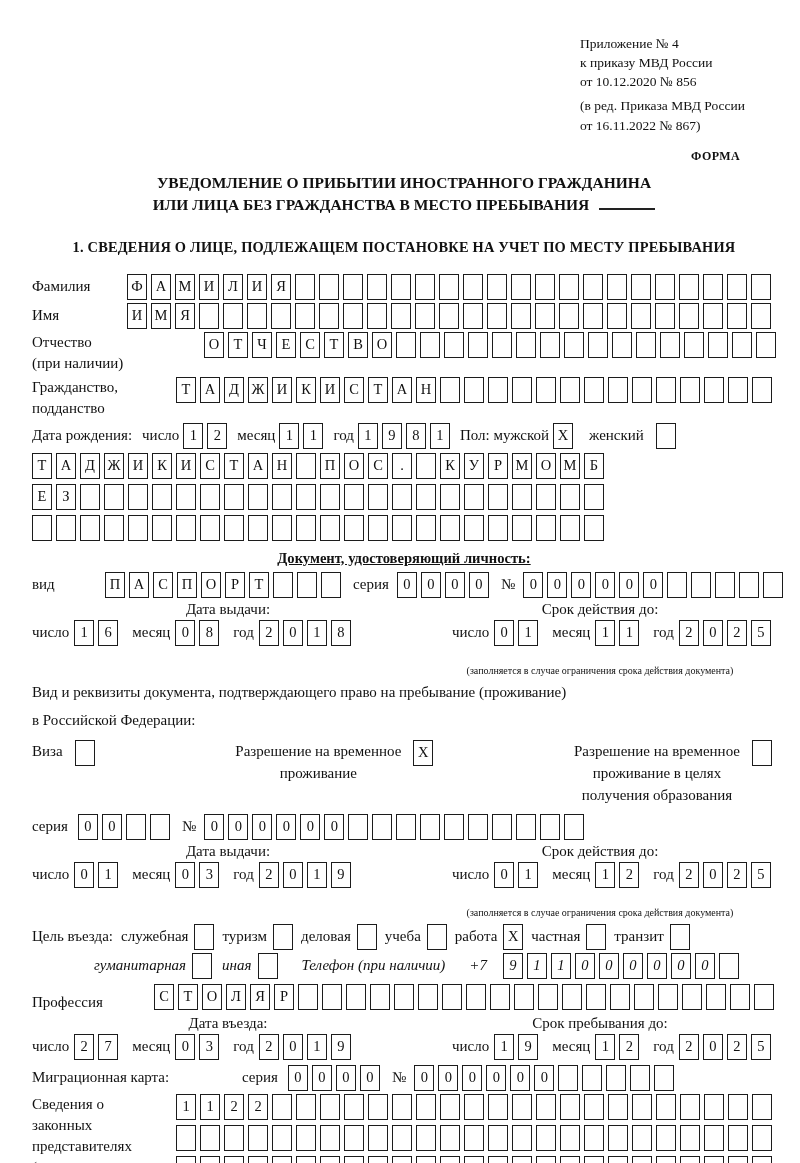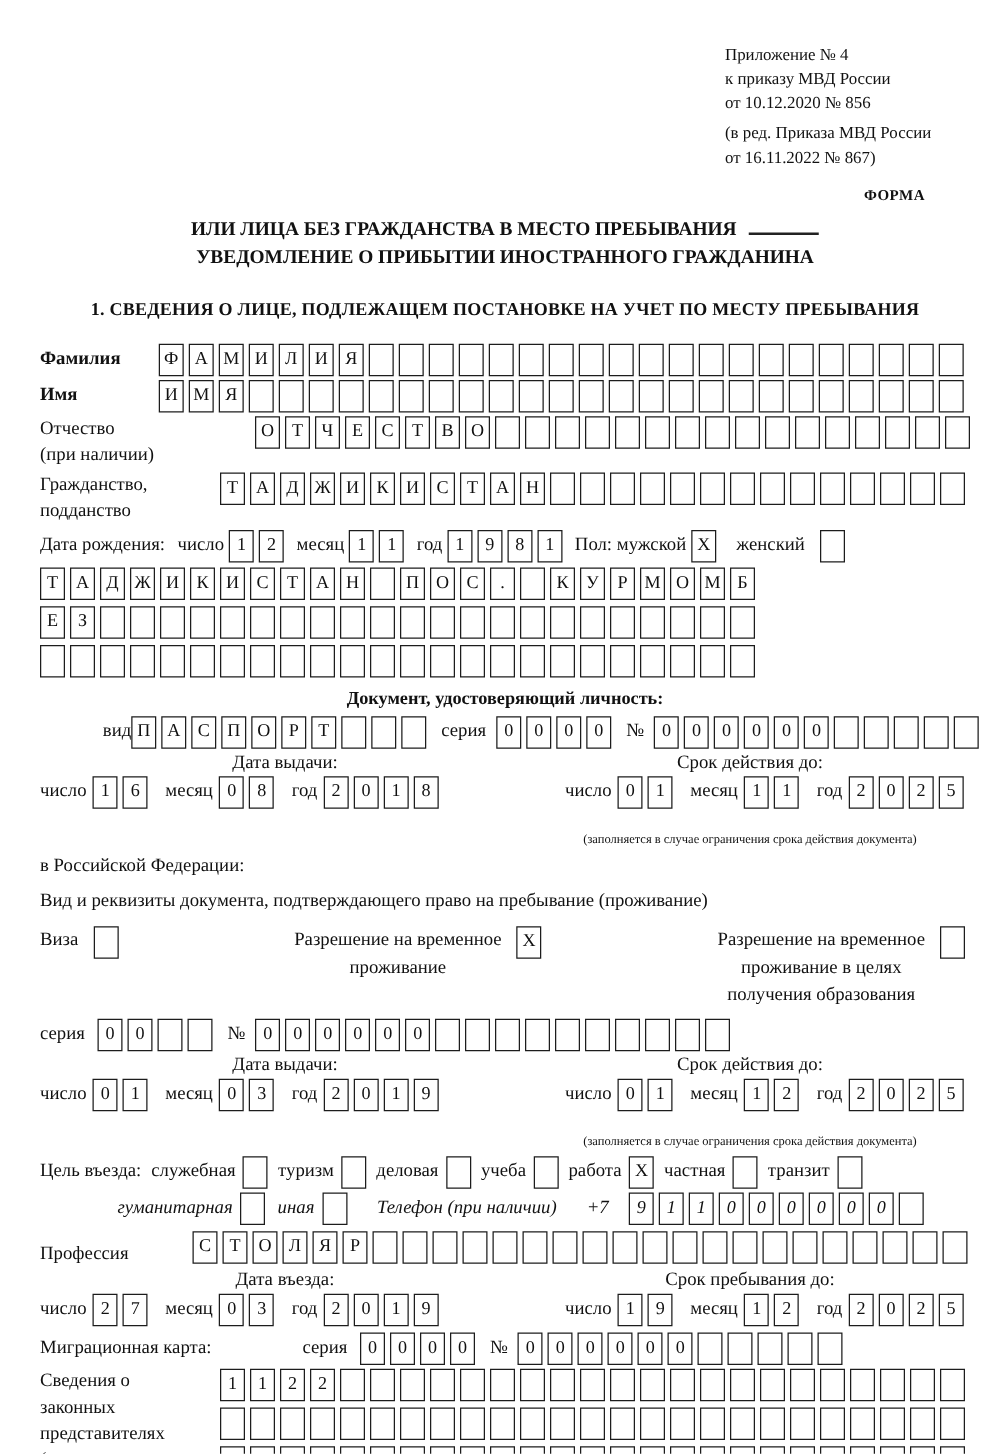--- a/index.html
+++ b/index.html
@@ -17,40 +17,40 @@
   .title { text-align:center; font-weight:bold; font-size:15.5px; line-height:1.45; margin-top:8px; }
   .blank-line { display:inline-block; width:56px; border-bottom:2px solid #222; height:14px; margin-left:10px; }
 
   .sect-head { font-weight:bold; font-size:14.4px; text-align:center; margin:22px 0 18px; white-space:nowrap; letter-spacing:.2px; }
 
   
   .frow { display:flex; align-items:center; margin-bottom:3px; font-size:15px; }
   .frow.top { align-items:flex-start; }
   .flabel { flex:0 0 auto; }
   .stack div { line-height:21px; }
-  .w95  { width:95px;font-weight:bold; }
+  .w95  { width:95px; }
   .w172 { width:172px; }
   .w144 { width:144px; }
   .w168 { width:168px; }
   .w122 { width:122px;margin-top:11px; }
-  .w73  { width:73px;text-align:right; }
+  .w73  { width:73px; }
   .w210 { width:210px; }
 
   .cells { display:flex; gap:4px; flex:0 0 auto; }
   .cell {
     box-sizing:border-box; flex:0 0 auto;
     width:20px; height:26px; border:1.6px solid #1c1c1c;
     font-size:14.5px; line-height:23px; text-align:center; background:#fff;
   }
   .rows .cells { margin-bottom:5px; }
 
   .dlabel { margin:0 4px 0 10px; }
   .mid-label { margin:0 8px 0 12px; }
 
-  .doc-head { text-align:center; font-weight:bold; font-size:14.6px; margin:4px 0 5px; }
+  .doc-head { text-align:center; font-weight:bold; font-size:14.6px; margin:4px 0 5px;text-decoration:underline; }
 
   .date-row { display:flex; margin:1px 0 2px; font-size:15px; }
   .date-col.left  { flex:0 0 392px; }
   .date-col.right { flex:1 1 auto; }
   .date-head { text-align:center; margin-bottom:2px; }
   .date-line { display:flex; align-items:center; }
   .date-line .dl { margin-right:5px; }
   .date-line .dm { margin:0 5px 0 14px; }
   .note { font-size:10px; margin-top:19px; text-align:center; white-space:nowrap; }
 
@@ -76,22 +76,22 @@
     <div>к приказу МВД России</div>
     <div>от 10.12.2020 № 856</div>
     <div class="gap"></div>
     <div>(в ред. Приказа МВД России</div>
     <div>от 16.11.2022 № 867)</div>
   </div>
 
   <div class="form-label">ФОРМА</div>
 
   <div class="title">
+    <div>УВЕДОМЛЕНИЕ О ПРИБЫТИИ ИНОСТРАННОГО ГРАЖДАНИНА</div>
     <div><span>ИЛИ ЛИЦА БЕЗ ГРАЖДАНСТВА В МЕСТО ПРЕБЫВАНИЯ</span><span class="blank-line"></span></div>
-    <div>УВЕДОМЛЕНИЕ О ПРИБЫТИИ ИНОСТРАННОГО ГРАЖДАНИНА</div>
   </div>
 
   <div class="sect-head">1. СВЕДЕНИЯ О ЛИЦЕ, ПОДЛЕЖАЩЕМ ПОСТАНОВКЕ НА УЧЕТ ПО МЕСТУ ПРЕБЫВАНИЯ</div>
 
   <div class="frow">
     <div class="flabel w95">Фамилия</div>
     <div class="cells">
         <span class="cell">Ф</span>
         <span class="cell">А</span>
         <span class="cell">М</span>
@@ -414,22 +414,22 @@
             <span class="cell">2</span>
             <span class="cell">0</span>
             <span class="cell">2</span>
             <span class="cell">5</span>
           </span>
       </div>
       <div class="note">(заполняется в случае ограничения срока действия документа)</div>
     </div>
   </div>
 
+  <div class="intro">Вид и реквизиты документа, подтверждающего право на пребывание (проживание)</div>
   <div class="intro">в Российской Федерации:</div>
-  <div class="intro">Вид и реквизиты документа, подтверждающего право на пребывание (проживание)</div>
 
   <div class="opt-row">
     <div class="opt">
       <div class="opt-label">
           <div>Виза</div>
         </div>
       <span class="cells">
           <span class="cell"></span>
         </span>
     </div>

